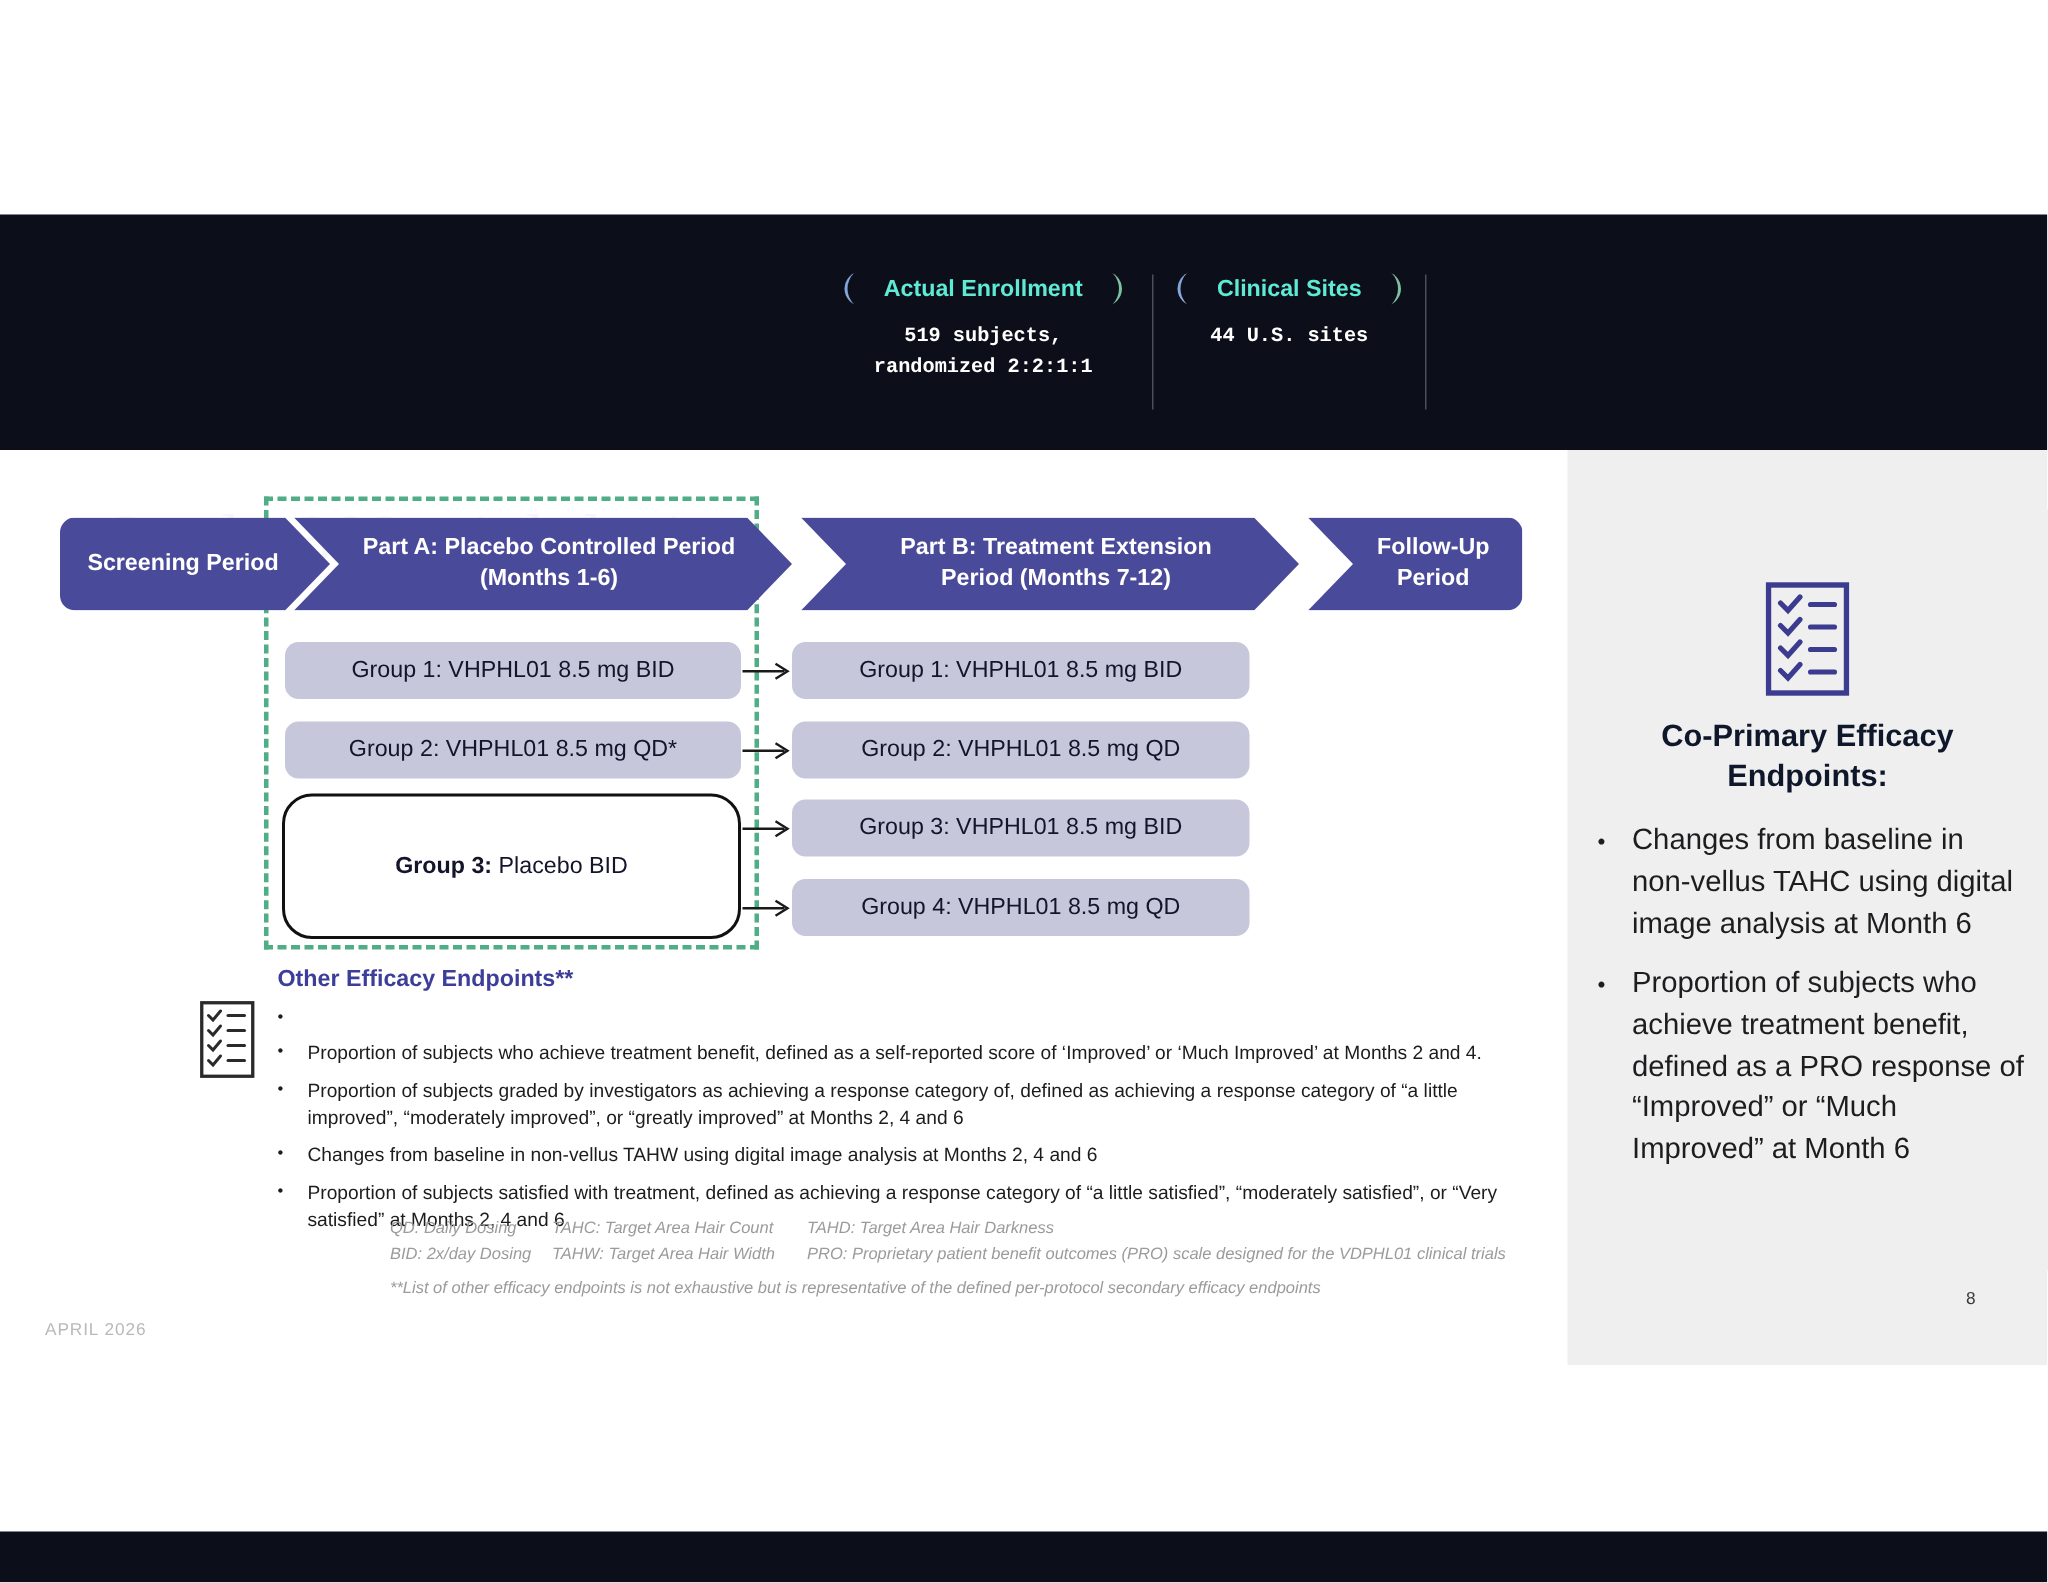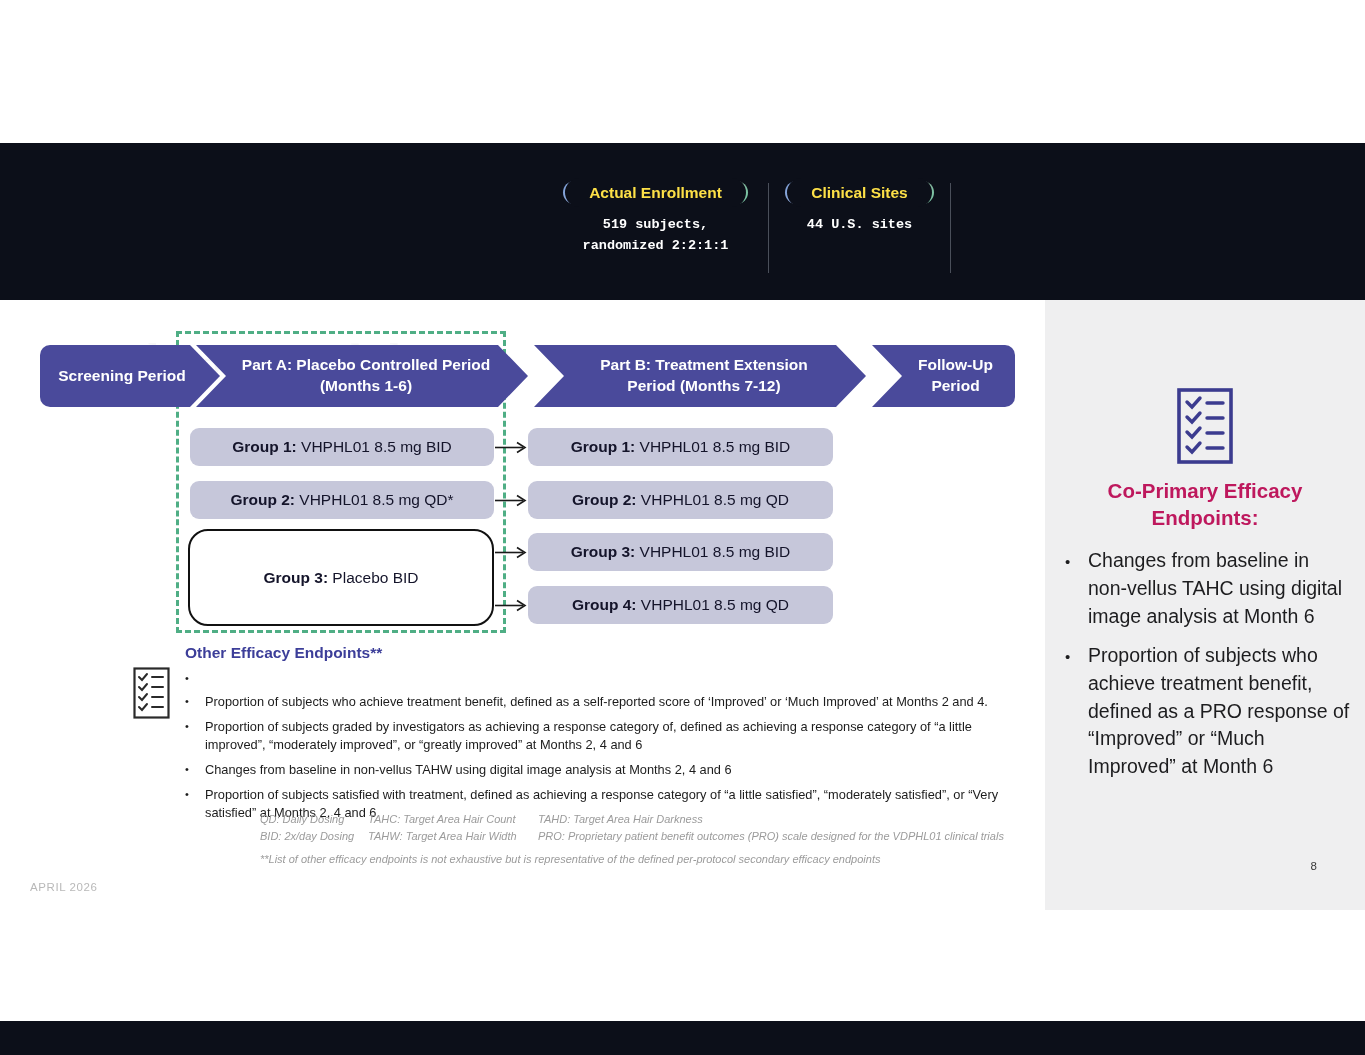--- a/index.html
+++ b/index.html
@@ -8,40 +8,40 @@
 
   
   .header-band { position:absolute; left:0; top:143px; width:1365px; height:157px; background:#0c0f19; }
   .slide-title { position:absolute; left:70px; top:190px; font-family:"Liberation Serif", serif; font-size:47px; font-weight:400; color:#f7f7f7; letter-spacing:1px; }
   .stat-group { position:absolute; top:38px; text-align:center; }
   .stat-g1 { left:548px; width:215px; }
   .stat-g2 { left:778px; width:163px; }
   .stat-g3 { left:960px; width:345px; }
   .pill { display:inline-block; padding:2.5px; border-radius:22px;
           background:linear-gradient(115deg,#7d9fd8 0%,#c3cde8 32%,#d4707f 58%,#74c9a6 100%); }
-  .pill-inner { background:#0c0f19; border-radius:20px; padding:6px 24px; color:#fde047; font-weight:700; font-size:15.5px; white-space:nowrap; }
+  .pill-inner { background:#0c0f19; border-radius:20px; padding:6px 24px; color:#5eead4; font-weight:700; font-size:15.5px; white-space:nowrap; }
   .stat-value { margin-top:11px; color:#ffffff; font-weight:700; font-size:13.5px; line-height:1.55; white-space:pre-line;font-family:Liberation Mono, monospace; }
   .stat-divider { position:absolute; top:40px; width:1px; height:90px; background:#4a4f5a; }
   .div-1 { left:768px; } .div-2 { left:950px; }
 
   
   .chev { position:absolute; top:345px; height:62px; background:#4a4a9b; color:#ffffff; font-weight:700; font-size:15.5px; line-height:1.35; display:flex; align-items:center; justify-content:center; text-align:center; }
   .chev-first { left:40px; width:180px; border-radius:10px 0 0 10px; padding:0 26px 0 10px;
       clip-path:polygon(0 0, calc(100% - 30px) 0, 100% 50%, calc(100% - 30px) 100%, 0 100%); }
   .chev-a { left:196px; width:332px; padding:0 34px 0 42px;
       clip-path:polygon(0 0, calc(100% - 30px) 0, 100% 50%, calc(100% - 30px) 100%, 0 100%, 30px 50%); }
   .chev-b { left:534px; width:332px; padding:0 34px 0 42px;
       clip-path:polygon(0 0, calc(100% - 30px) 0, 100% 50%, calc(100% - 30px) 100%, 0 100%, 30px 50%); }
   .chev-last { left:872px; width:143px; border-radius:0 10px 10px 0; padding:0 10px 0 34px;
       clip-path:polygon(0 0, 100% 0, 100% 100%, 0 100%, 30px 50%); }
 
   .dashed-zone { position:absolute; left:176px; top:331px; width:330px; height:302px; border:3px dashed #4fae85; }
 
   .group-box { position:absolute; height:38px; background:#c6c7da; border-radius:9px; display:flex; align-items:center; justify-content:center; font-size:15.5px; color:#14142a; white-space:pre; }
-  .group-box b { font-weight:700; }
+  .group-box b { font-weight:400; }
   .colA { left:190px; width:304px; }
   .colB { left:528px; width:305px; }
   .rowA1 { top:428px; } .rowA2 { top:481px; }
   .rowB1 { top:428px; } .rowB2 { top:481px; } .rowB3 { top:533px; } .rowB4 { top:586px; }
   .placebo-box { position:absolute; left:188px; top:529px; width:306px; height:97px; background:#ffffff; border:2.5px solid #111111; border-radius:20px; display:flex; align-items:center; justify-content:center; font-size:15.5px; color:#14142a; white-space:pre; }
   .flow-arrow { position:absolute; left:494px; width:36px; height:13px; }
 
   
   .endpoints { position:absolute; left:185px; top:644px; width:848px; }
   .endpoints-heading { color:#3c3e99; font-weight:700; font-size:15.5px; margin-bottom:8px; }
@@ -54,21 +54,21 @@
   .abbr-row { display:flex; }
   .abbr-row .c1 { width:108px; flex:0 0 108px; }
   .abbr-row .c2 { width:170px; flex:0 0 170px; }
   .abbr-row .c3 { flex:1; }
   .fn-notes { margin-top:7px; }
   .slide-date { position:absolute; left:30px; top:881px; font-size:11.5px; color:#b9b9b9; letter-spacing:0.6px; }
 
   
   .sidebar { position:absolute; left:1045px; top:300px; width:320px; height:610px; background:#efeff0; }
   .side-icon { display:block; margin:88px auto 0 auto; }
-  .side-heading { margin:14px auto 12px auto; width:260px; text-align:center; color:#be185d; font-weight:700; font-size:20.5px; line-height:1.3; }
+  .side-heading { margin:14px auto 12px auto; width:260px; text-align:center; color:#0f172a; font-weight:700; font-size:20.5px; line-height:1.3; }
   .side-list { margin:16px 12px 0 20px; }
   .side-item { display:flex; margin-bottom:12px; font-size:19.5px; line-height:1.42; color:#1d1d1f; }
   .side-item .marker { width:23px; flex:0 0 23px; font-size:15px; padding-top:4px; color:#1d1d1f; }
   .page-number { position:absolute; right:48px; bottom:38px; font-size:11.5px; color:#3a3a3a; }
 
   .bottom-band { position:absolute; left:0; top:1021px; width:1365px; height:34px; background:#0c0f19; }
 </style>
 </head>
 <body>
 

